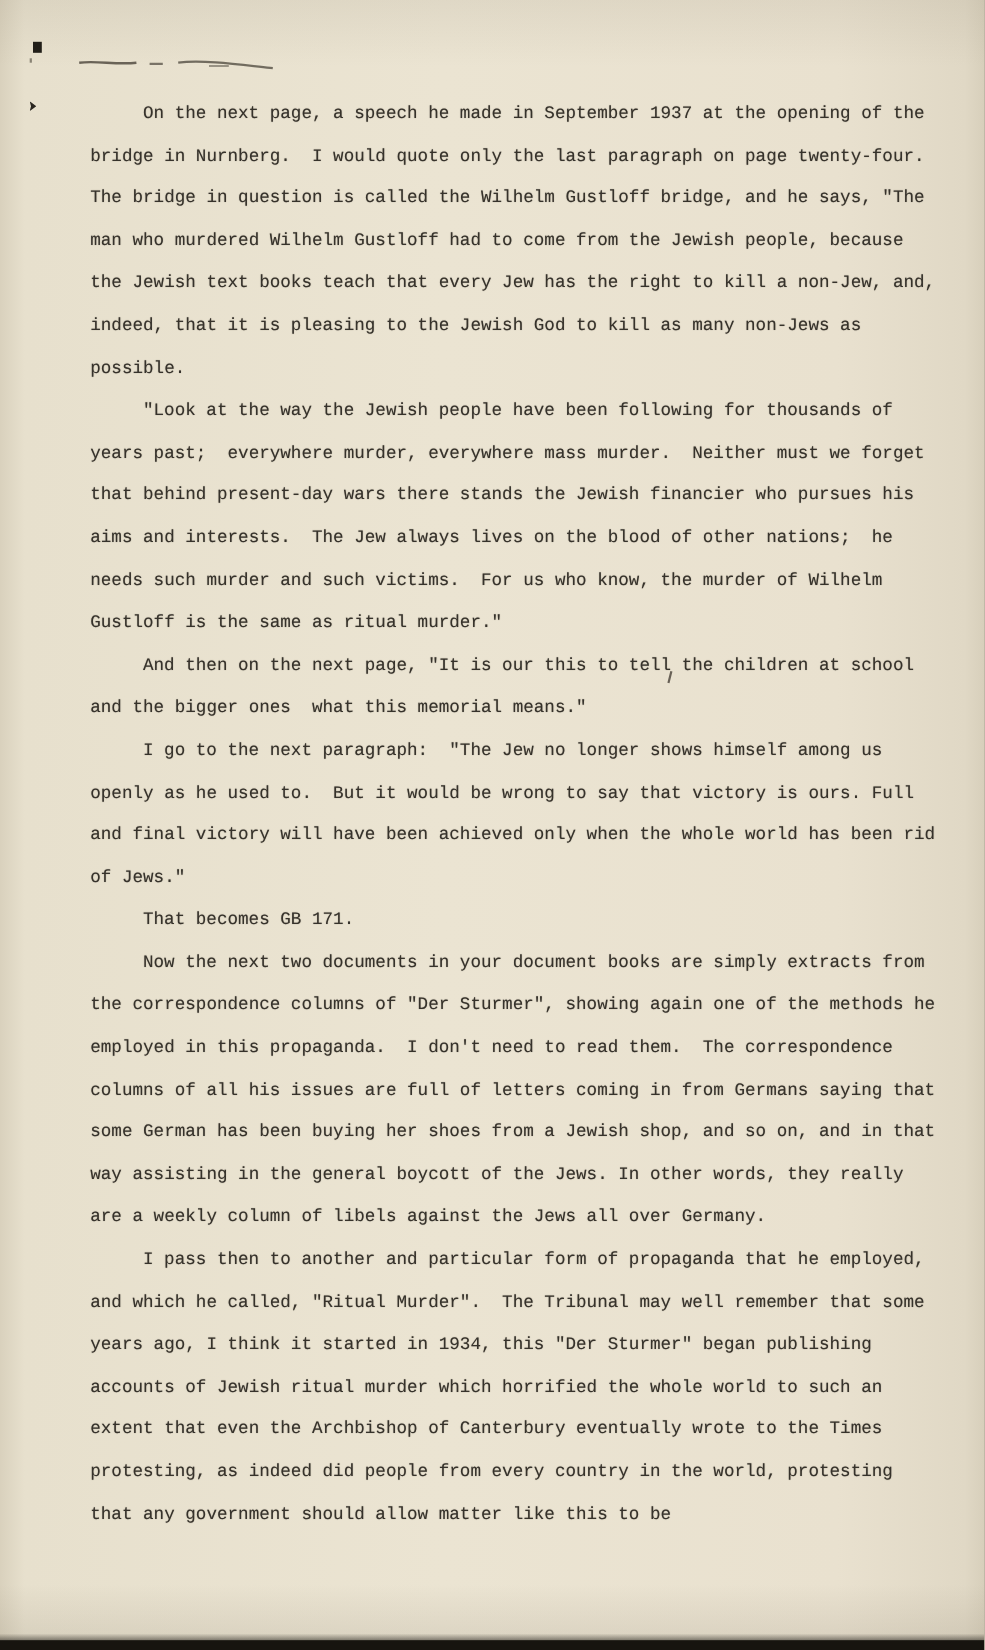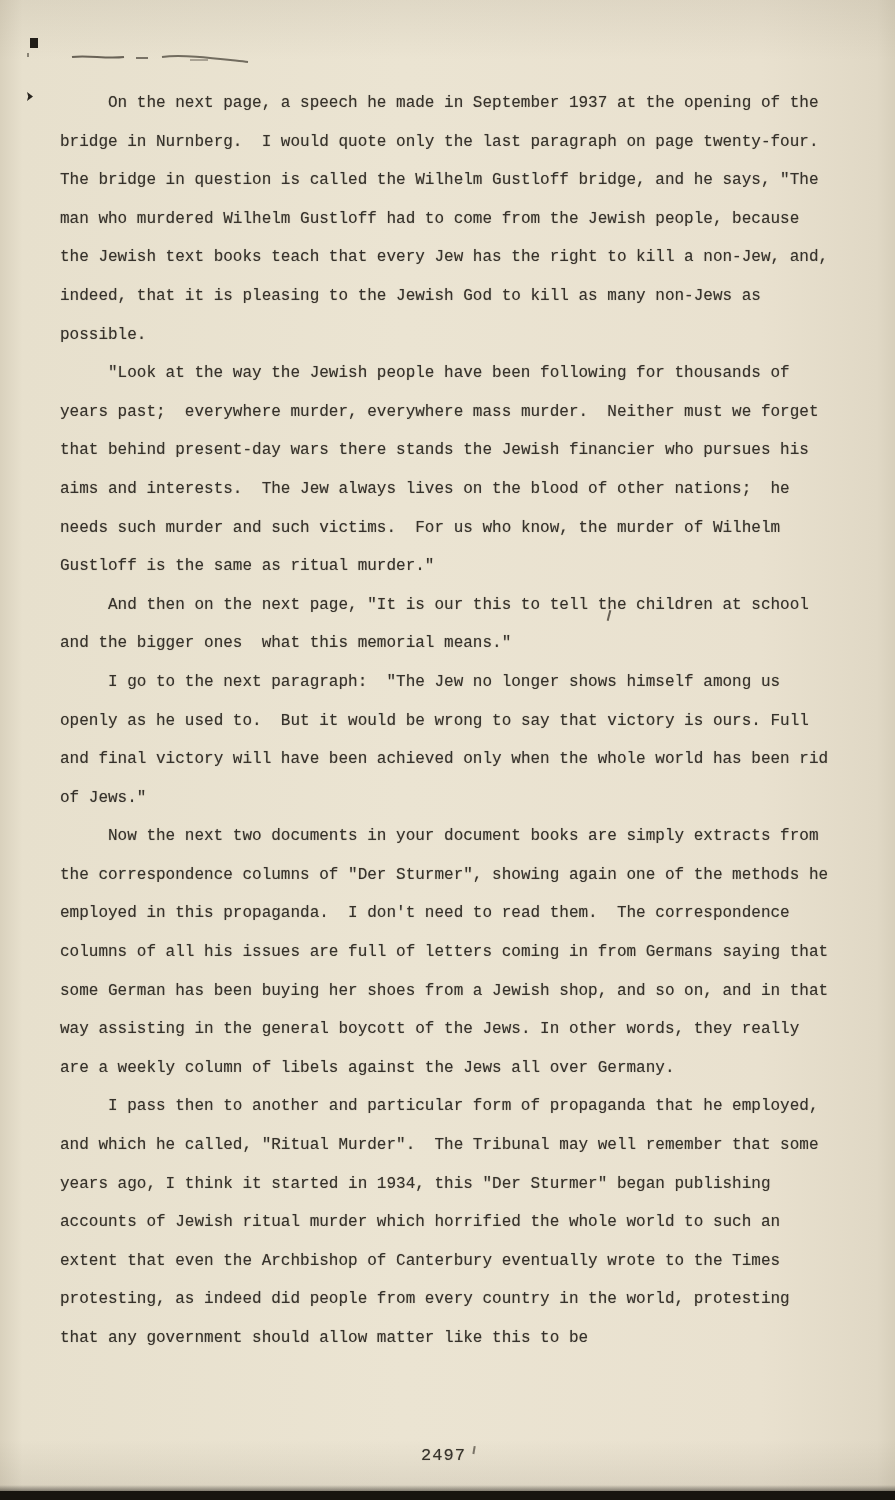--- a/index.html
+++ b/index.html
@@ -14,21 +14,21 @@
     margin: 0 auto;
     overflow: hidden;
     background:
       linear-gradient(180deg, rgba(120,110,90,0.10) 0%, rgba(0,0,0,0) 4%, rgba(0,0,0,0) 96%, rgba(80,70,55,0.12) 100%),
       linear-gradient(90deg, #d9d1bd 0%, #e7e0cd 2.5%, #ebe4d2 45%, #e9e1cf 85%, #e0d8c5 98%, #d7cfbb 100%);
     font-family: "Liberation Mono", "DejaVu Sans Mono", monospace;
     color: #36322b;
   }
   .content {
     position: absolute;
-    left: 60px;
+    left: 82px;
     top: 84px;
     width: 772px;
     font-size: 16px;
     line-height: 38.6px;
     text-shadow: 0 0 1px rgba(48, 42, 34, 0.45);
   }
   .content p {
     margin: 0;
     text-indent: 48px;
     white-space: pre-wrap;
@@ -119,22 +119,22 @@
     <path d="M120,10 h18" stroke="#4a443a" stroke-width="1.6" fill="none" opacity="0.5"></path>
   </svg>
 
   <span class="stray-tick"></span>
 
   <div class="content">
     <p>On the next page, a speech he made in September 1937 at the opening of the bridge in Nurnberg.  I would quote only the last paragraph on page twenty-four.  The bridge in question is called the Wilhelm Gustloff bridge, and he says, "The man who murdered Wilhelm Gustloff had to come from the Jewish people, because the Jewish text books teach that every Jew has the right to kill a non-Jew, and, indeed, that it is pleasing to the Jewish God to kill as many non-Jews as possible.</p>
     <p>"Look at the way the Jewish people have been following for thousands of years past;  everywhere murder, everywhere mass murder.  Neither must we forget that behind present-day wars there stands the Jewish financier who pursues his aims and interests.  The Jew always lives on the blood of other nations;  he needs such murder and such victims.  For us who know, the murder of Wilhelm Gustloff is the same as ritual murder."</p>
     <p>And then on the next page, "It is our this to tell the children at school and the bigger ones  what this memorial means."</p>
     <p>I go to the next paragraph:  "The Jew no longer shows himself among us openly as he used to.  But it would be wrong to say that victory is ours. Full and final victory will have been achieved only when the whole world has been rid of Jews."</p>
+    <p>That becomes GB 171.</p>
     <p>Now the next two documents in your document books are simply extracts from the correspondence columns of "Der Sturmer", showing again one of the methods he employed in this propaganda.  I don't need to read them.  The correspondence columns of all his issues are full of letters coming in from Germans saying that some German has been buying her shoes from a Jewish shop, and so on, and in that way assisting in the general boycott of the Jews. In other words, they really are a weekly column of libels against the Jews all over Germany.</p>
     <p>I pass then to another and particular form of propaganda that he employed, and which he called, "Ritual Murder".  The Tribunal may well remember that some years ago, I think it started in 1934, this "Der Sturmer" began publishing accounts of Jewish ritual murder which horrified the whole world to such an extent that even the Archbishop of Canterbury eventually wrote to the Times protesting, as indeed did people from every country in the world, protesting that any government should allow matter like this to be</p>
   </div>
 
-  <div class="page-number"><span>2497</span><span class="page-number-tick"></span></div>
 
   <div class="bottom-edge-fade"></div>
   <div class="bottom-edge"></div>
 
 </div>
 
 </body></html>

